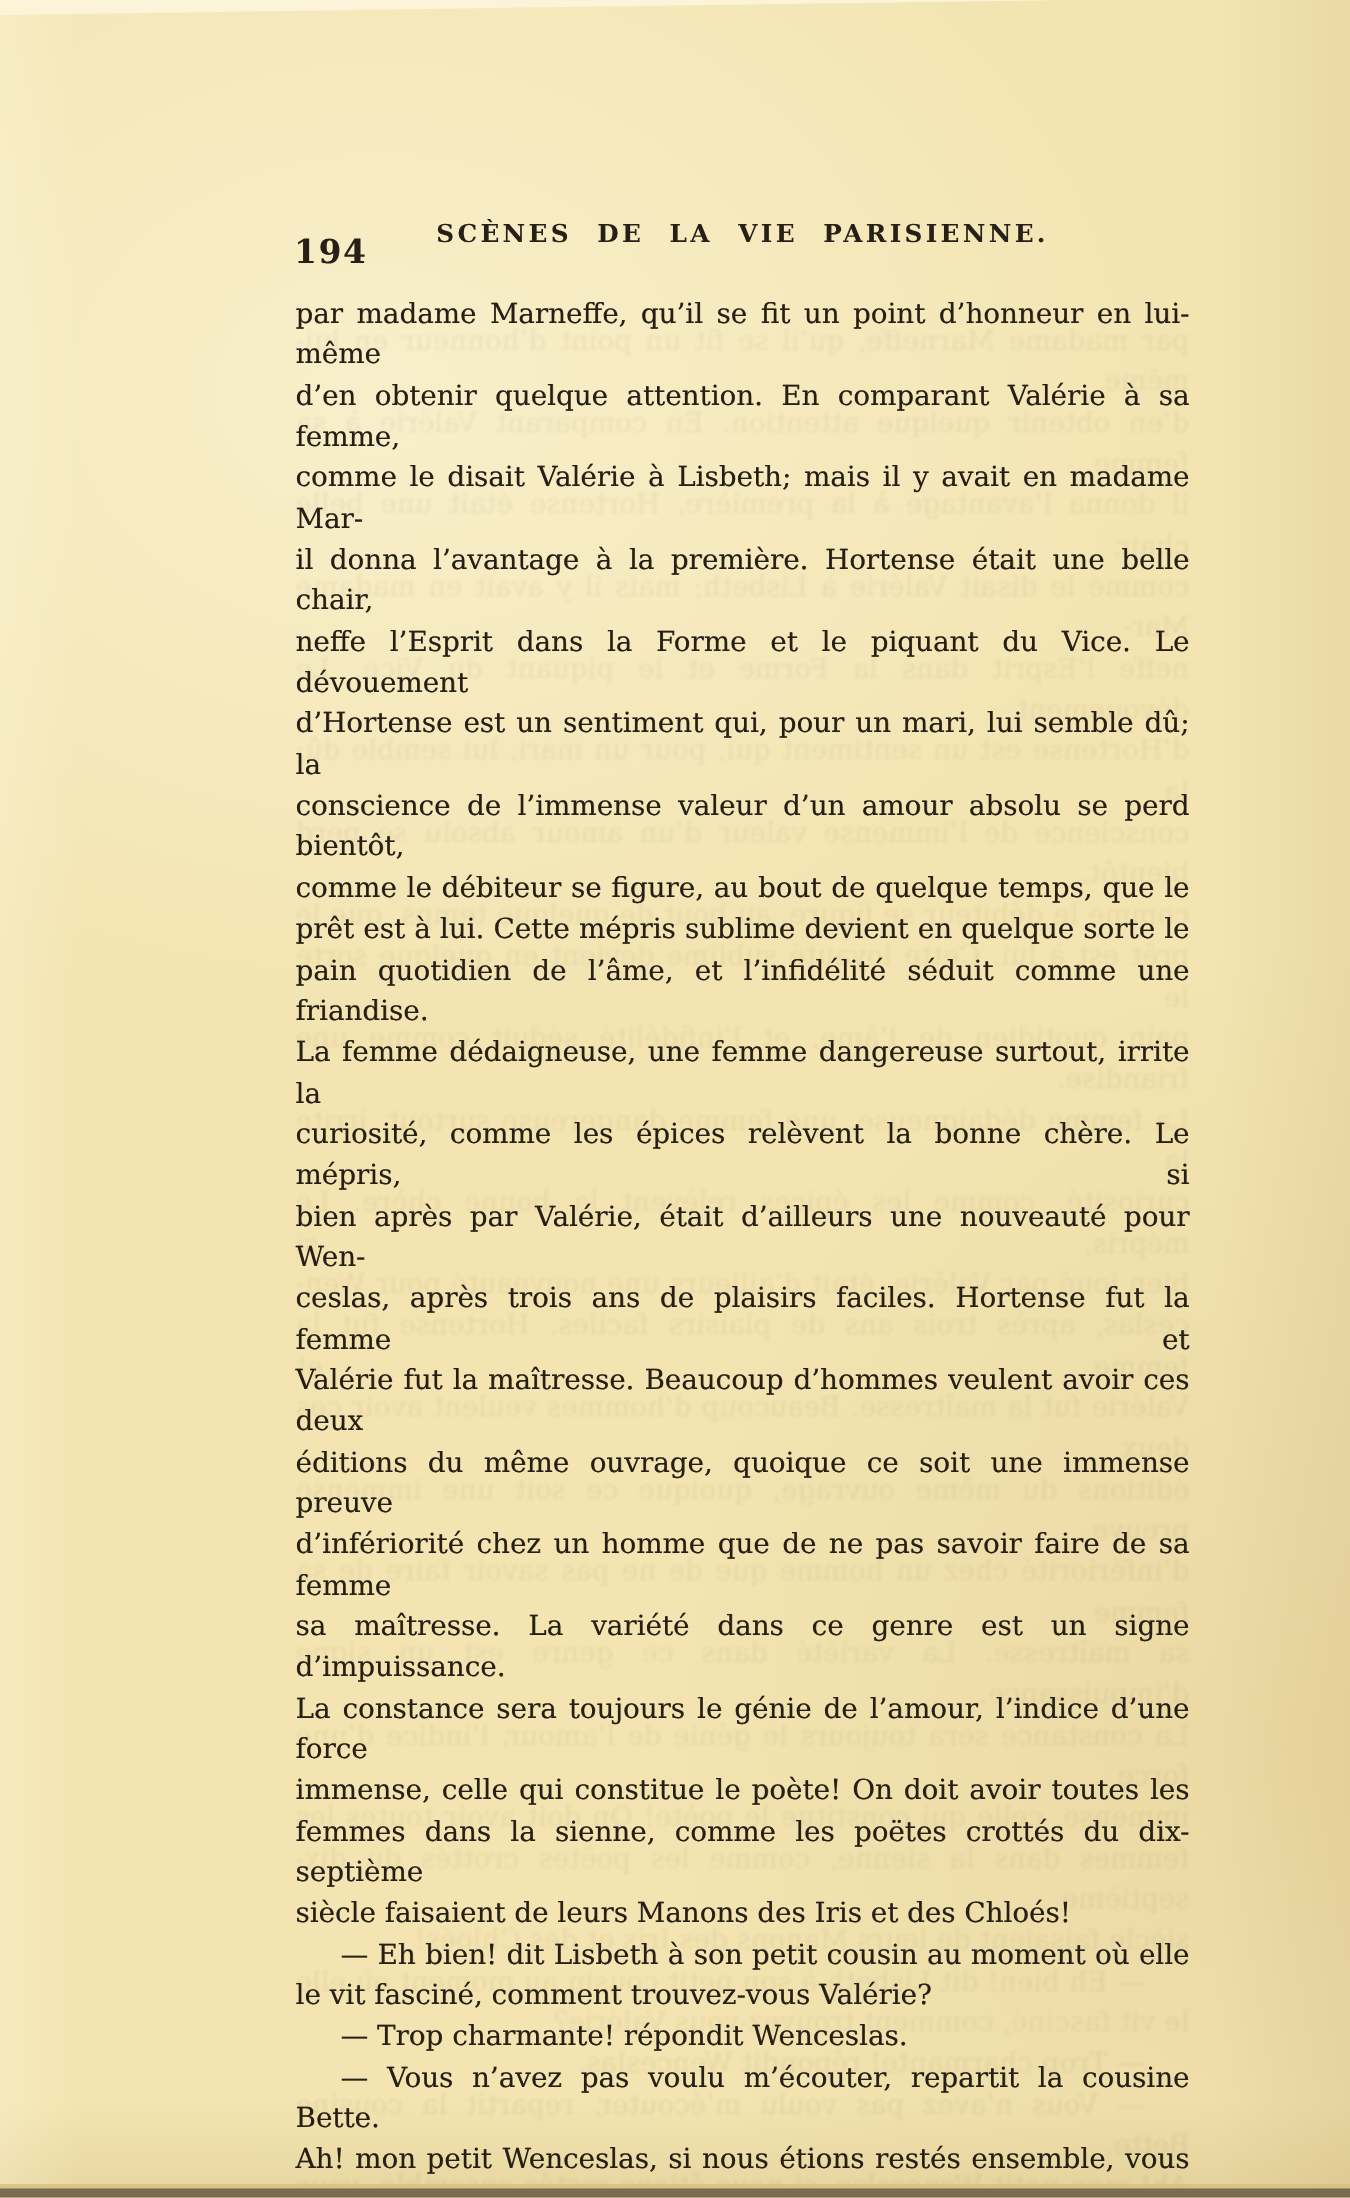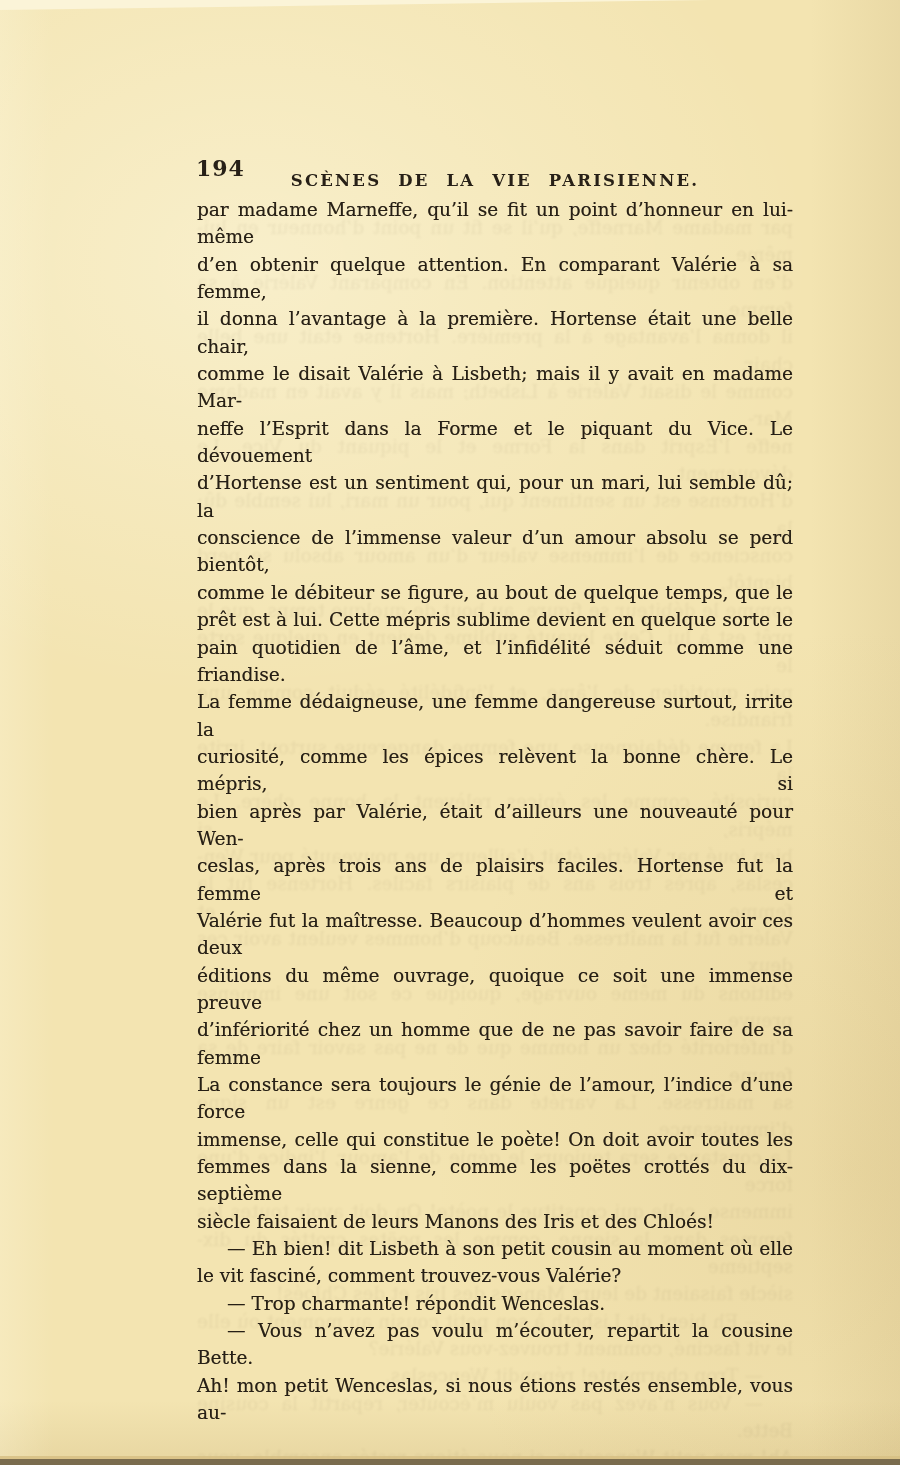--- a/index.html
+++ b/index.html
@@ -37,21 +37,21 @@
   .page-number {
     position: absolute;
     left: 196px; top: 155px;
     font-size: 22px;
     font-weight: bold;
     color: #272017;
     letter-spacing: 1px;
   }
   .running-header {
     position: absolute;
-    left: 197px; top: 171px;
+    left: 197px; top: 146px;
     width: 596px;
     text-align: center;
     font-size: 16.5px;
     font-weight: bold;
     color: #272017;
     letter-spacing: 2.2px;
     word-spacing: 9px;
     white-space: nowrap;
   }
   .page-body {
@@ -134,35 +134,36 @@
       <div class="para indent">
         <div class="line first">— Vous n’avez pas voulu m’écouter, repartit la cousine Bette.</div>
         <div class="line">Ah! mon petit Wenceslas, si nous étions restés ensemble, vous au-</div>
       </div>
     </div>
 
   <div class="page-body">
       <div class="para">
         <div class="line first">par madame Marneffe, qu’il se fit un point d’honneur en lui-même</div>
         <div class="line">d’en obtenir quelque attention. En comparant Valérie à sa femme,</div>
+        <div class="line">comme le disait Valérie à Lisbeth; mais il y avait en madame Mar-</div>
         <div class="line">il donna l’avantage à la première. Hortense était une belle chair,</div>
-        <div class="line">comme le disait Valérie à Lisbeth; mais il y avait en madame Mar-</div>
         <div class="line">neffe l’Esprit dans la Forme et le piquant du Vice. Le dévouement</div>
         <div class="line">d’Hortense est un sentiment qui, pour un mari, lui semble dû; la</div>
         <div class="line">conscience de l’immense valeur d’un amour absolu se perd bientôt,</div>
         <div class="line">comme le débiteur se figure, au bout de quelque temps, que le</div>
         <div class="line">prêt est à lui. Cette mépris sublime devient en quelque sorte le</div>
         <div class="line">pain quotidien de l’âme, et l’infidélité séduit comme une friandise.</div>
         <div class="line">La femme dédaigneuse, une femme dangereuse surtout, irrite la</div>
         <div class="line">curiosité, comme les épices relèvent la bonne chère. Le mépris, si</div>
         <div class="line">bien après par Valérie, était d’ailleurs une nouveauté pour Wen-</div>
         <div class="line">ceslas, après trois ans de plaisirs faciles. Hortense fut la femme et</div>
         <div class="line">Valérie fut la maîtresse. Beaucoup d’hommes veulent avoir ces deux</div>
         <div class="line">éditions du même ouvrage, quoique ce soit une immense preuve</div>
         <div class="line">d’infériorité chez un homme que de ne pas savoir faire de sa femme</div>
+        <div class="line">sa maîtresse. La variété dans ce genre est un signe d’impuissance.</div>
         <div class="line">La constance sera toujours le génie de l’amour, l’indice d’une force</div>
         <div class="line">immense, celle qui constitue le poète! On doit avoir toutes les</div>
         <div class="line">femmes dans la sienne, comme les poëtes crottés du dix-septième</div>
         <div class="line last">siècle faisaient de leurs Manons des Iris et des Chloés!</div>
       </div>
       <div class="para indent">
         <div class="line first">— Eh bien! dit Lisbeth à son petit cousin au moment où elle</div>
         <div class="line last">le vit fasciné, comment trouvez-vous Valérie?</div>
       </div>
       <div class="para indent">

